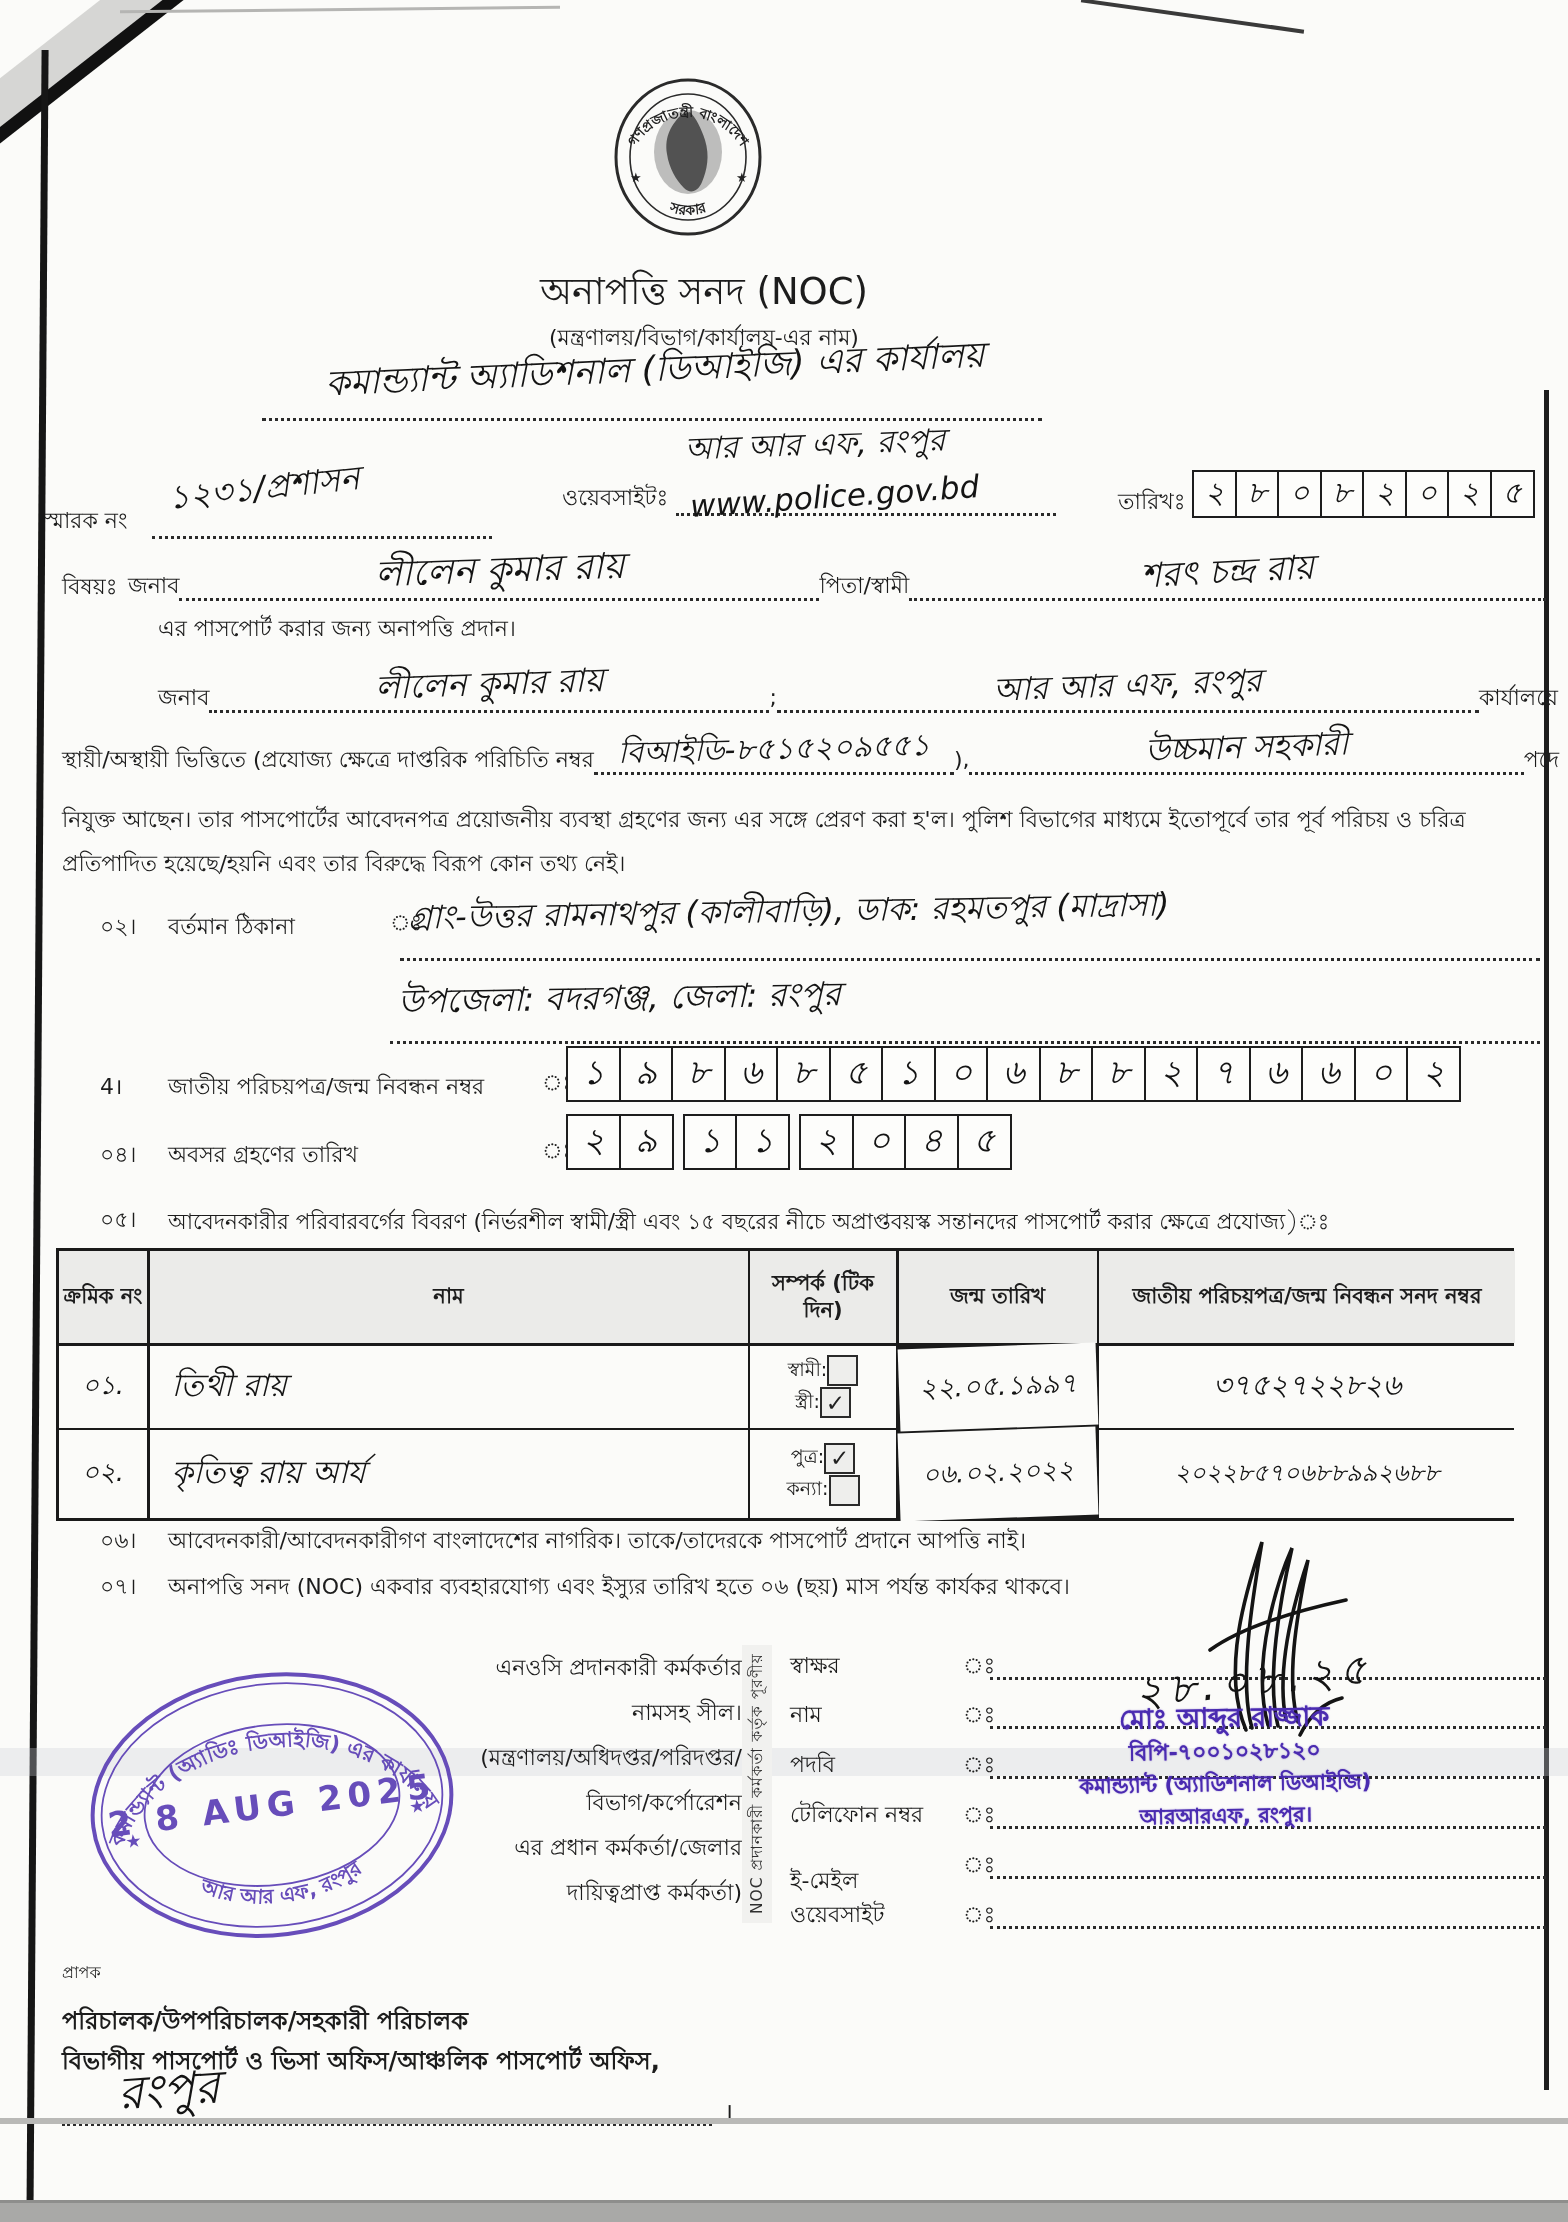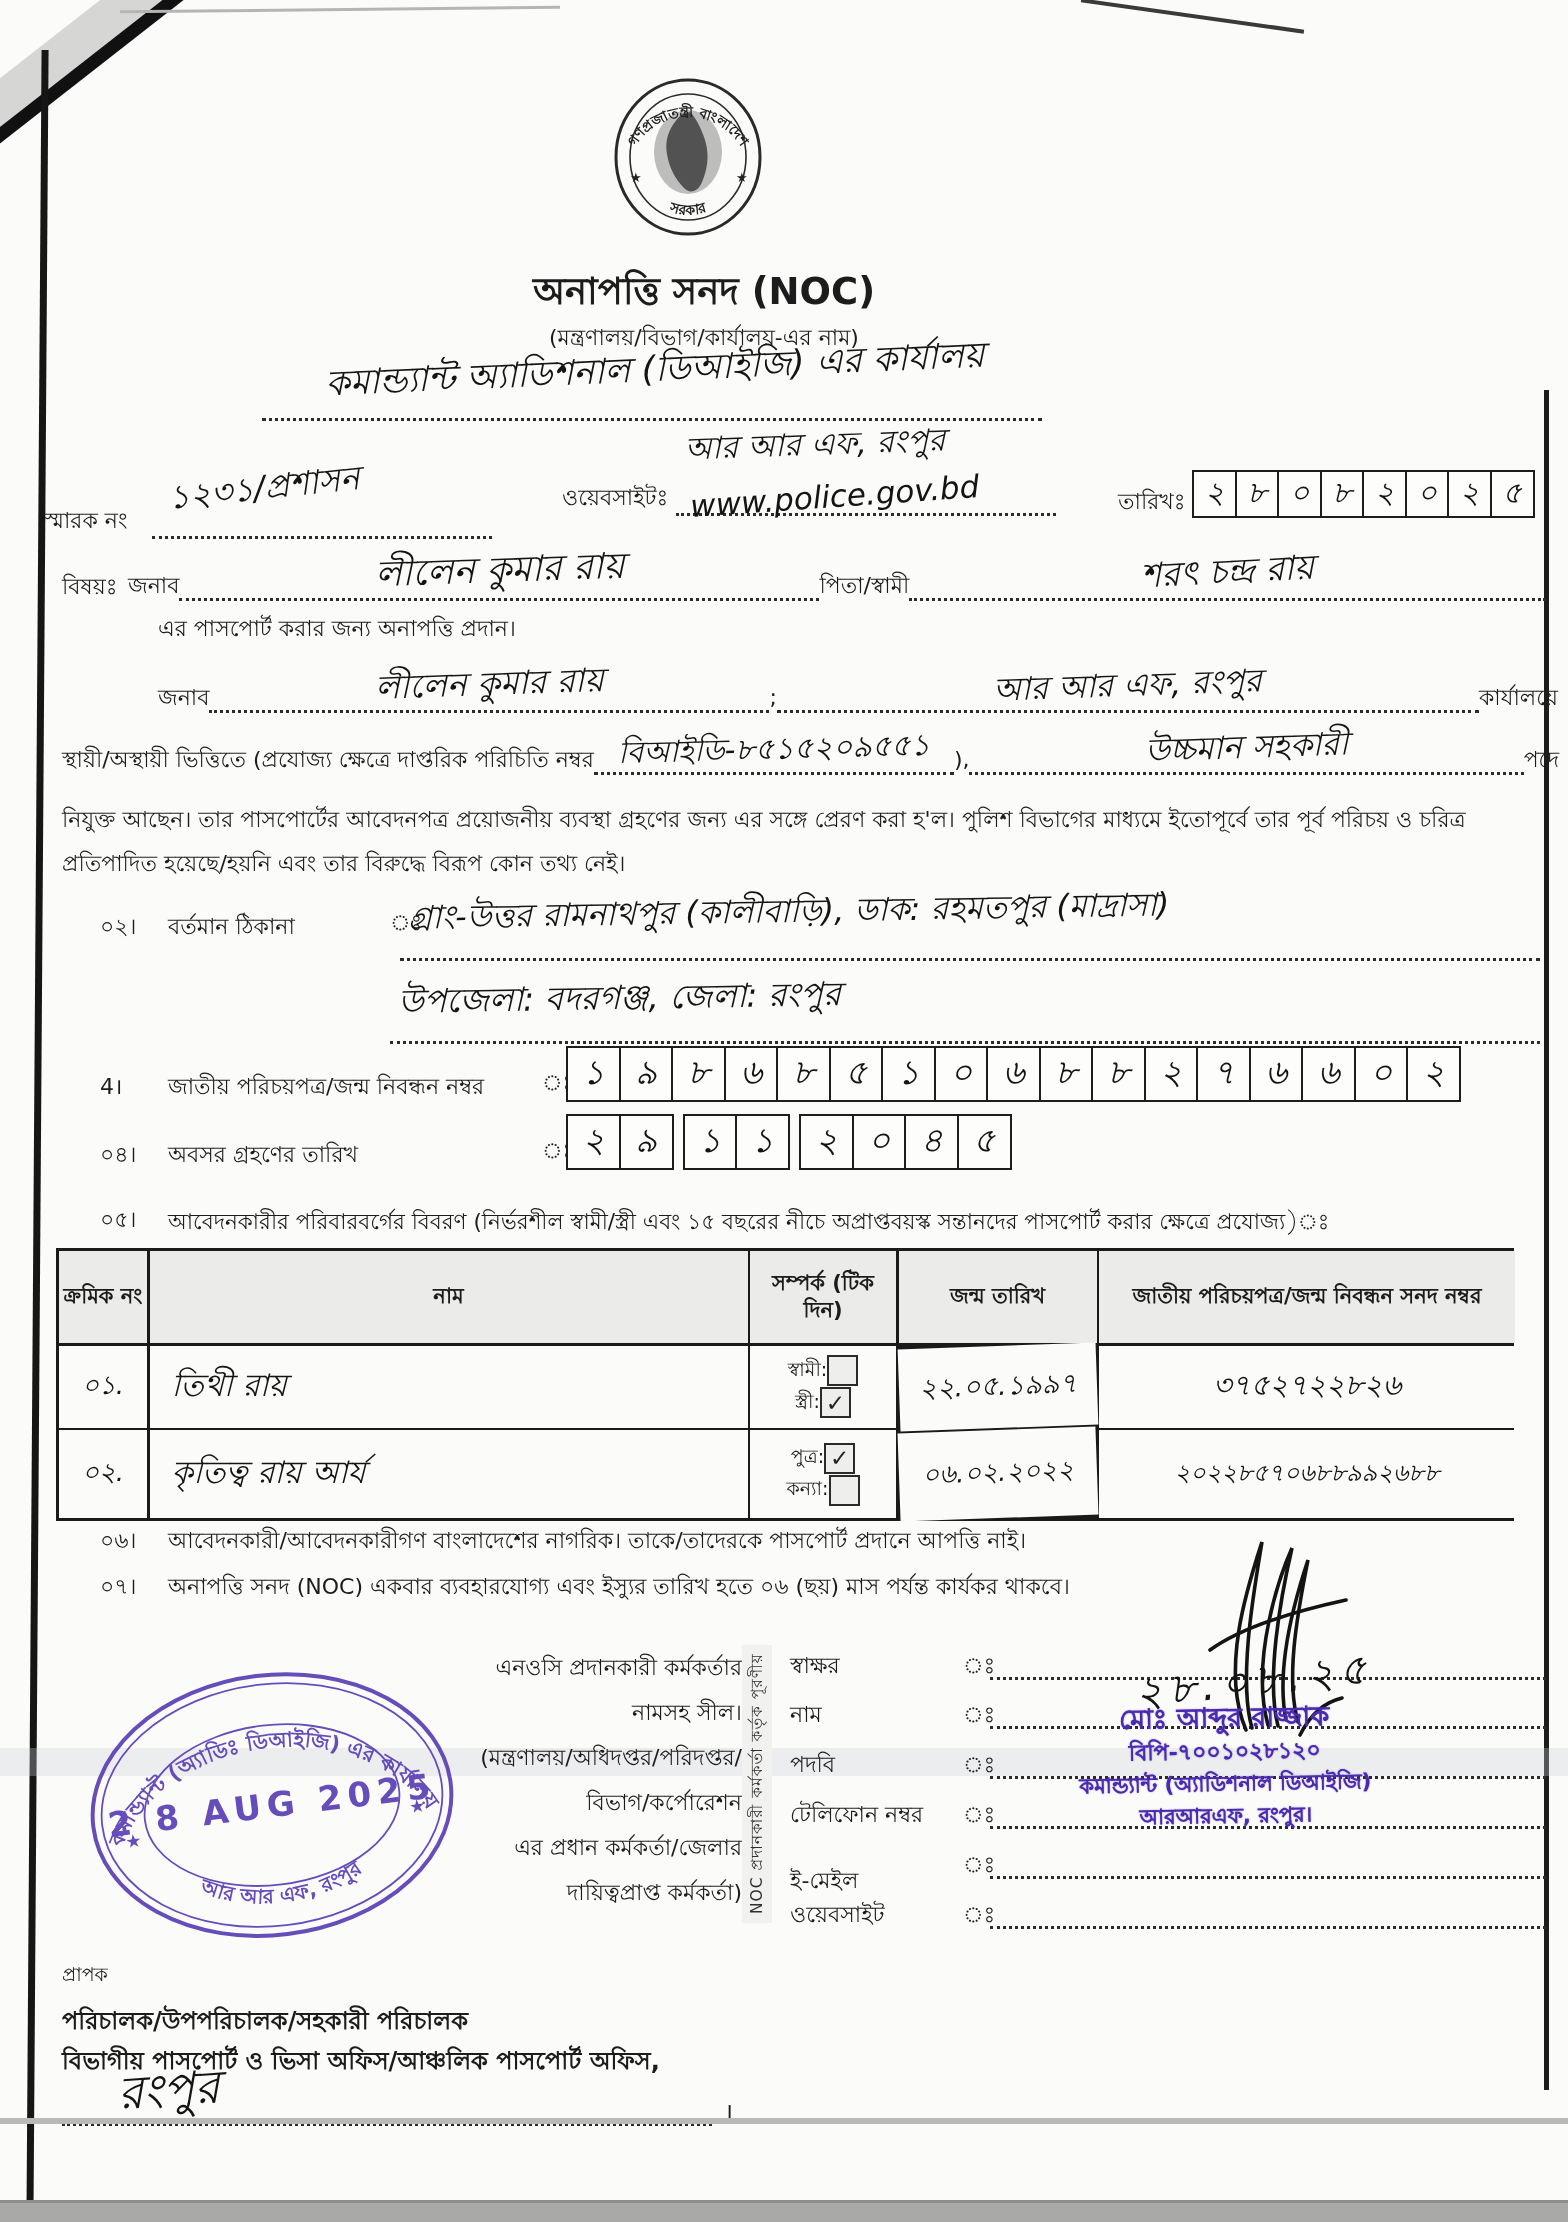--- a/index.html
+++ b/index.html
@@ -1,20 +1,20 @@
 <!DOCTYPE html>
 <html><head>
 <meta charset="utf-8">
 <style>
   html,body{margin:0;padding:0;background:#e8e8e6;}
   .page{position:relative;width:1568px;height:2222px;background:#fbfbf9;overflow:hidden;
         font-family:"DejaVu Sans","Liberation Sans",sans-serif;color:#1c1c1c;}
   .abs{position:absolute;}
   .printed{font-size:22px;line-height:1.35;}
-  .bold{font-weight:bold;}
+  .bold{font-weight:normal;}
   .center{text-align:center;}
   .hw{font-style:italic;color:#141414;white-space:nowrap;}
   .dotted{border-bottom:3px dotted #2b2b2b;height:1px;}
   .fill{display:inline-flex;align-items:flex-end;justify-content:center;
         border-bottom:3px dotted #2b2b2b;height:32px;overflow:visible;}
   .fill .hw{margin-bottom:-4px;}
   .flexline{display:flex;align-items:flex-end;}
   .flexline .printed{white-space:nowrap;}
   .boxrow{display:flex;}
   .dbox{display:flex;align-items:center;justify-content:center;border:2.5px solid #1d1d1d;
@@ -305,21 +305,21 @@
       <textPath href="#rsTop" startOffset="50%" text-anchor="middle">কমান্ড্যান্ট (অ্যাডিঃ ডিআইজি) এর কার্যালয়</textPath>
     </text>
     <text x="192" y="152" text-anchor="middle" font-size="34" font-weight="bold" letter-spacing="6" fill="#5b3fb5" font-family="DejaVu Sans, sans-serif">2 8 AUG 2025</text>
     <text font-size="20" font-weight="bold" fill="#5b3fb5">
       <textPath href="#rsBot" startOffset="50%" text-anchor="middle">আর আর এফ, রংপুর</textPath>
     </text>
     <text x="42" y="165" font-size="18" fill="#5b3fb5">★</text>
     <text x="328" y="165" font-size="18" fill="#5b3fb5">★</text>
   </svg>
 
-  <div class="abs printed" style="left:62px;top:1962px;font-size:19px;">প্রাপক</div>
+  <div class="abs printed" style="left:62px;top:1962px;font-size:16px;">প্রাপক</div>
   <div class="abs" style="left:62px;top:2002px;font-size:24px;font-weight:600;">পরিচালক/উপপরিচালক/সহকারী পরিচালক</div>
   <div class="abs" style="left:62px;top:2042px;font-size:24px;font-weight:600;">বিভাগীয় পাসপোর্ট ও ভিসা অফিস/আঞ্চলিক পাসপোর্ট অফিস,</div>
   <div class="abs hw" style="left:118px;top:2055px;font-size:46px;transform:rotate(-4deg);">রংপুর</div>
   <div class="abs dotted" style="left:62px;top:2122px;width:650px;"></div>
   <div class="abs printed" style="left:724px;top:2096px;font-size:24px;">।</div>
 
   <div class="abs" style="left:0;top:2118px;width:1568px;height:6px;background:#b9b9b7;"></div>
   <div class="abs note-band" style="left:0;top:2200px;width:1568px;height:22px;border-top:3px solid #8e8e8c;"></div>
 
 </div>

